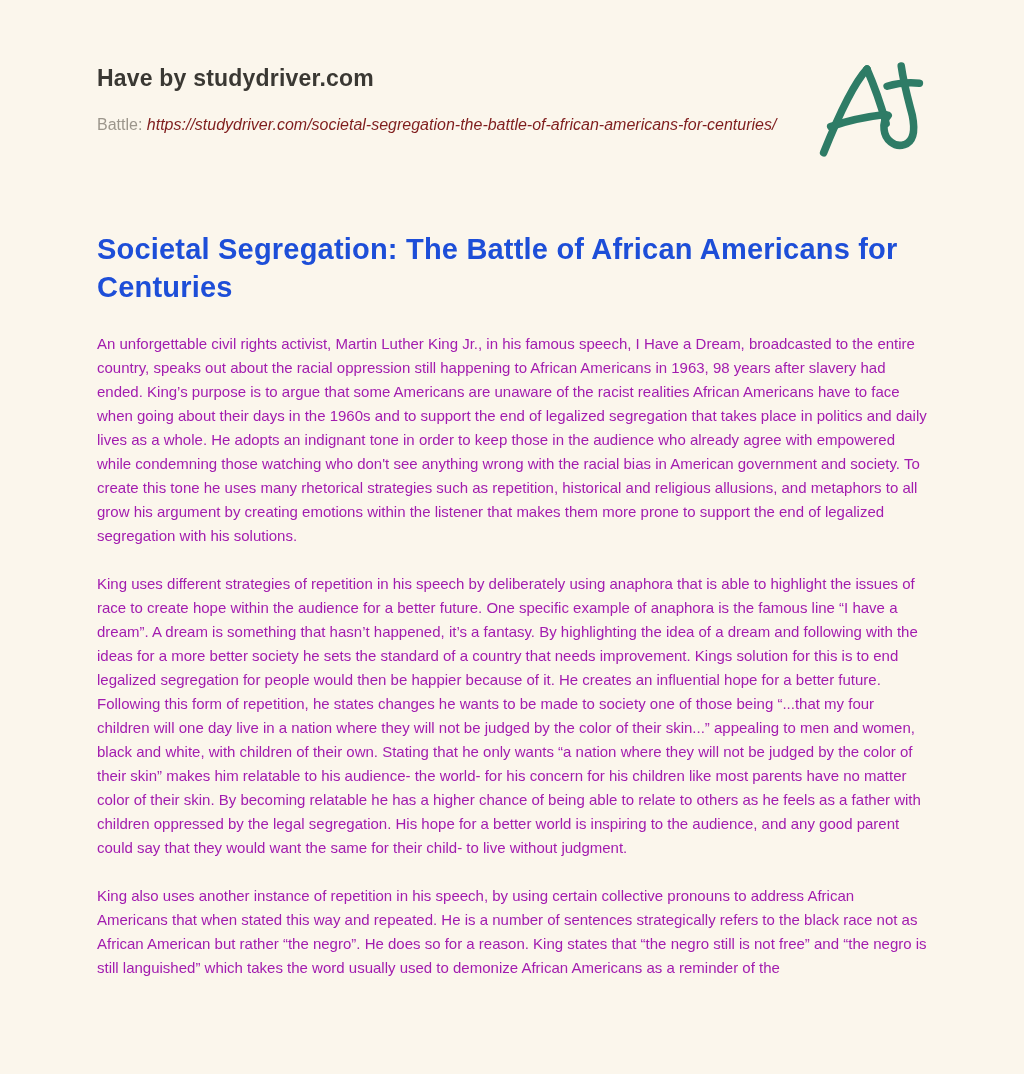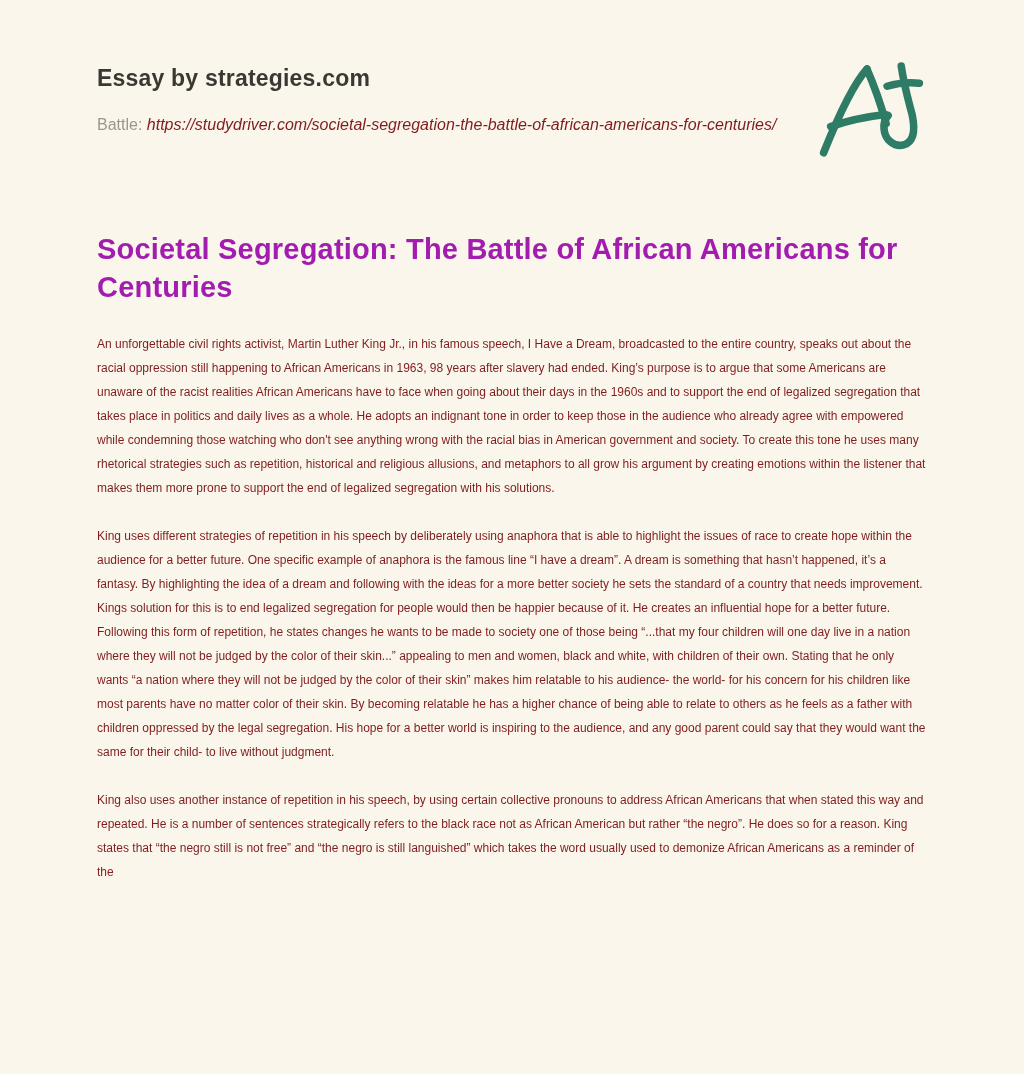--- a/index.html
+++ b/index.html
@@ -46,37 +46,37 @@
     top: 55px;
     right: 0;
     width: 112px;
     height: 126px;
   }
   .article-title {
     margin: 92px 0 26px 0;
     font-size: 29px;
     line-height: 38px;
     font-weight: 600;
-    color: #a21caf;
+    color: #1d4ed8;
     letter-spacing: 0.2px;
   }
   .essay-body p {
     margin: 0 0 24px 0;
-    font-size: 12px;
+    font-size: 15px;
     line-height: 24px;
-    color: #7f1d1d;
+    color: #a21caf;
   }
 </style>
 </head>
 <body>
 
 <div class="container">
 
   <div class="essay-header">
-    <h1>Essay by strategies.com</h1>
+    <h1>Have by studydriver.com</h1>
     <div class="source">
       <span>Battle:</span>
       <a href="#" title="https://studydriver.com/societal-segregation-the-battle-of-african-americans-for-centuries/">https://studydriver.com/societal-segregation-the-battle-of-african-americans-for-centuries/</a>
     </div>
   </div>
 
   <div class="logo">
     <svg viewBox="0 0 110 125" width="112" height="126" aria-hidden="true">
       <g fill="none" stroke="#2E7C66" stroke-width="7.5" stroke-linecap="round">
 

